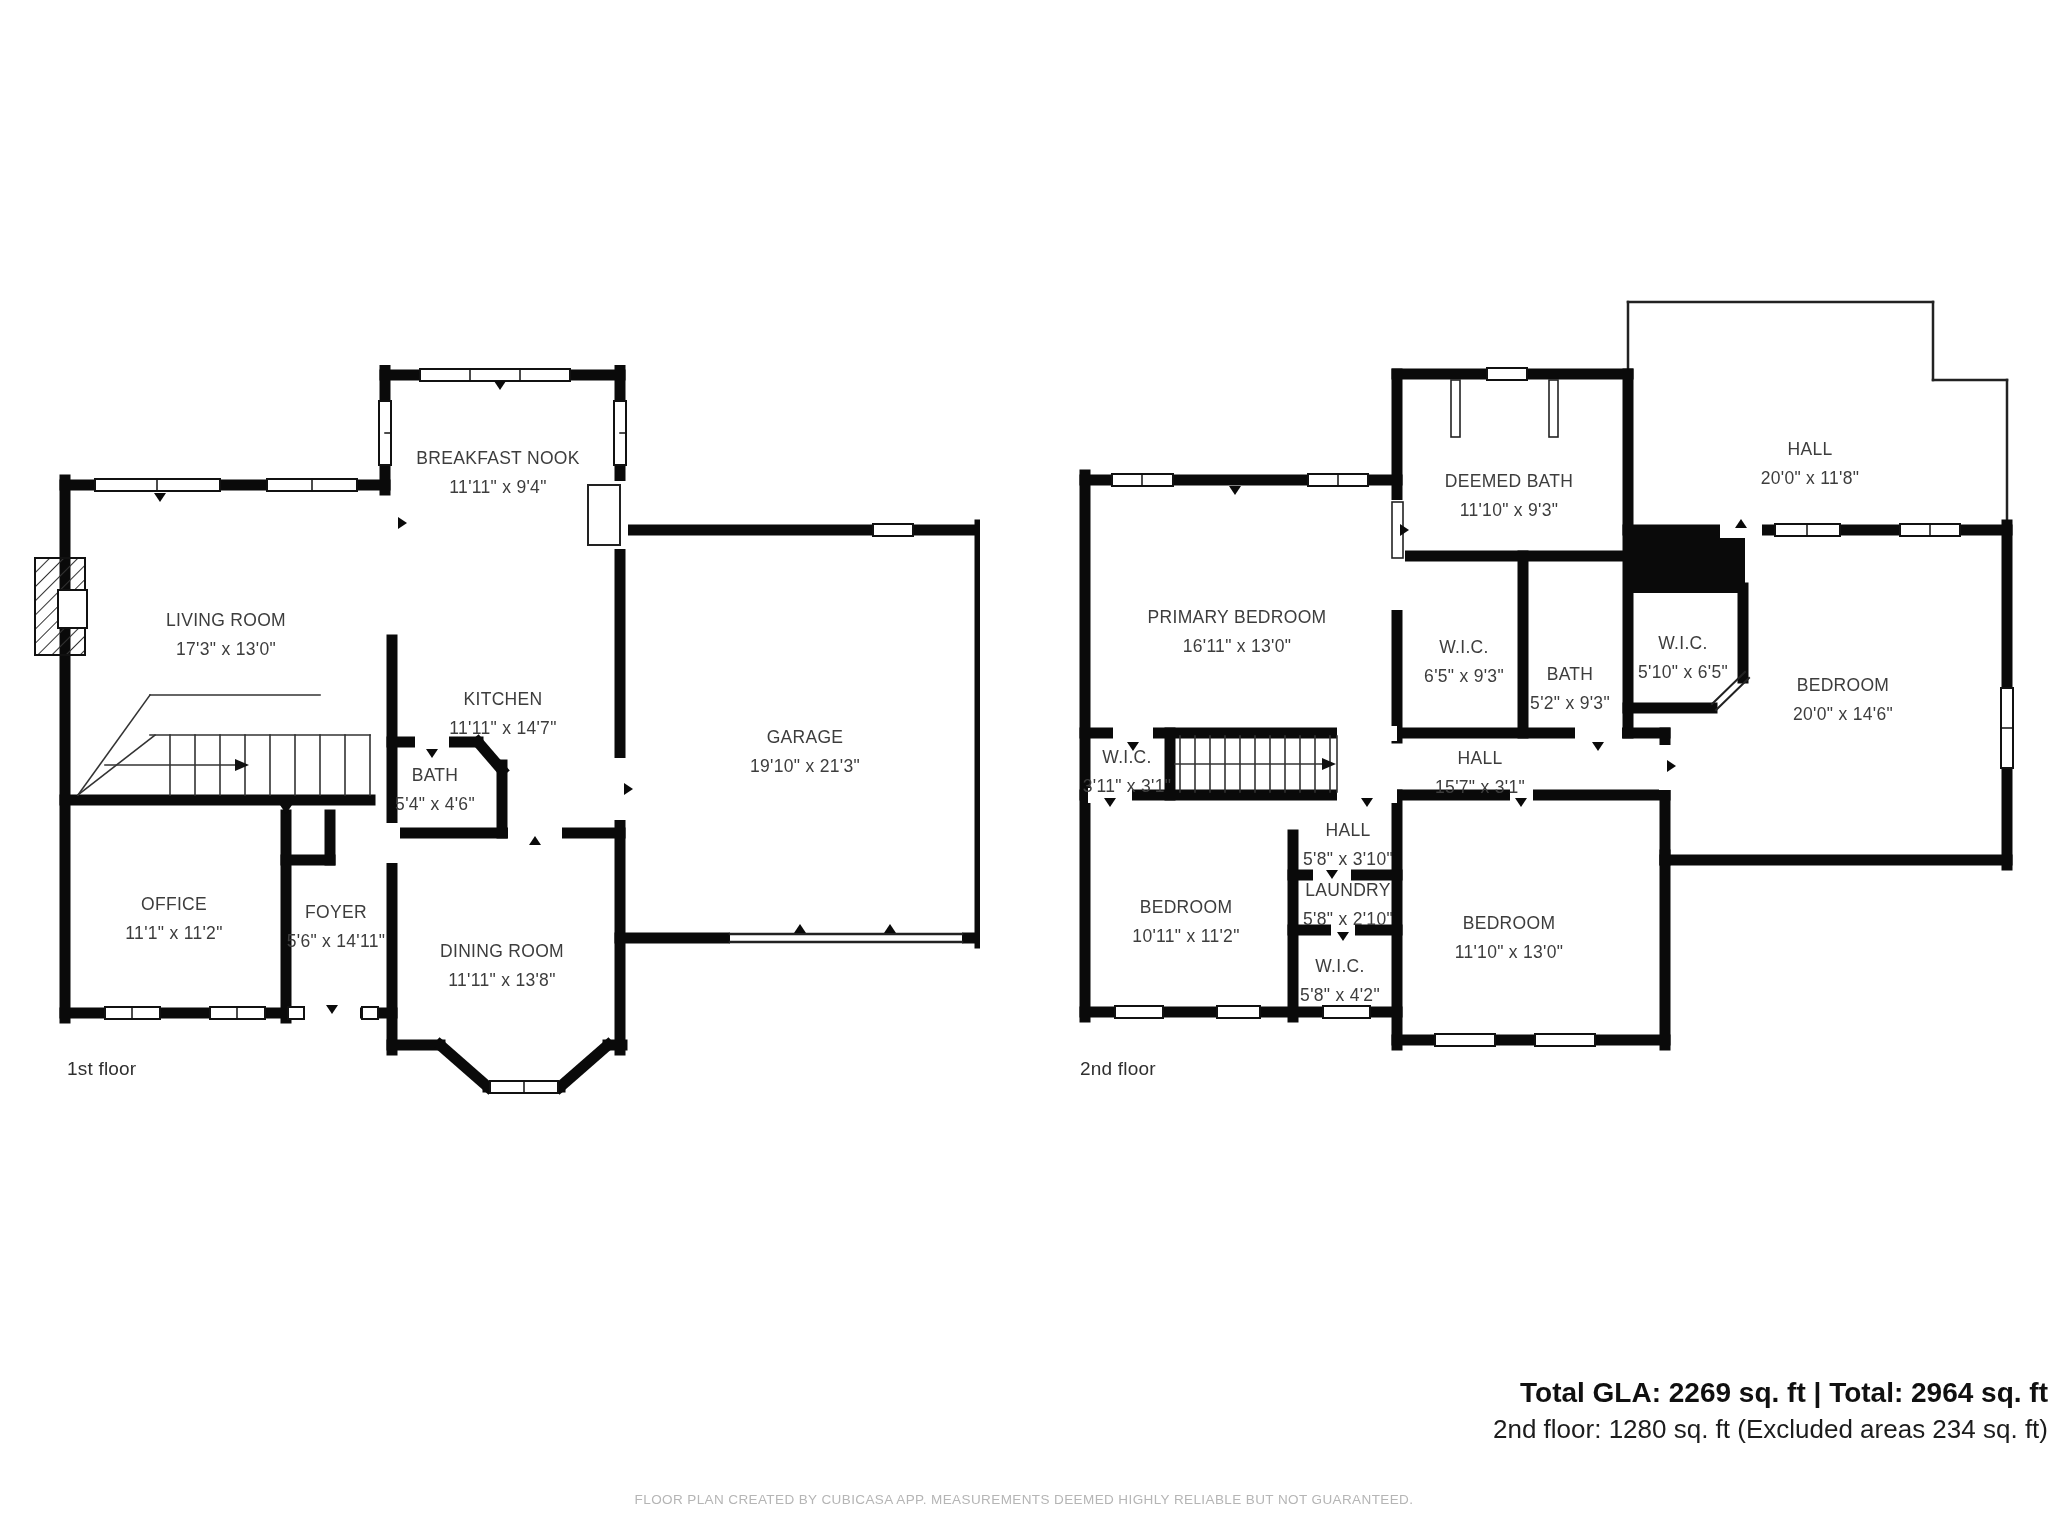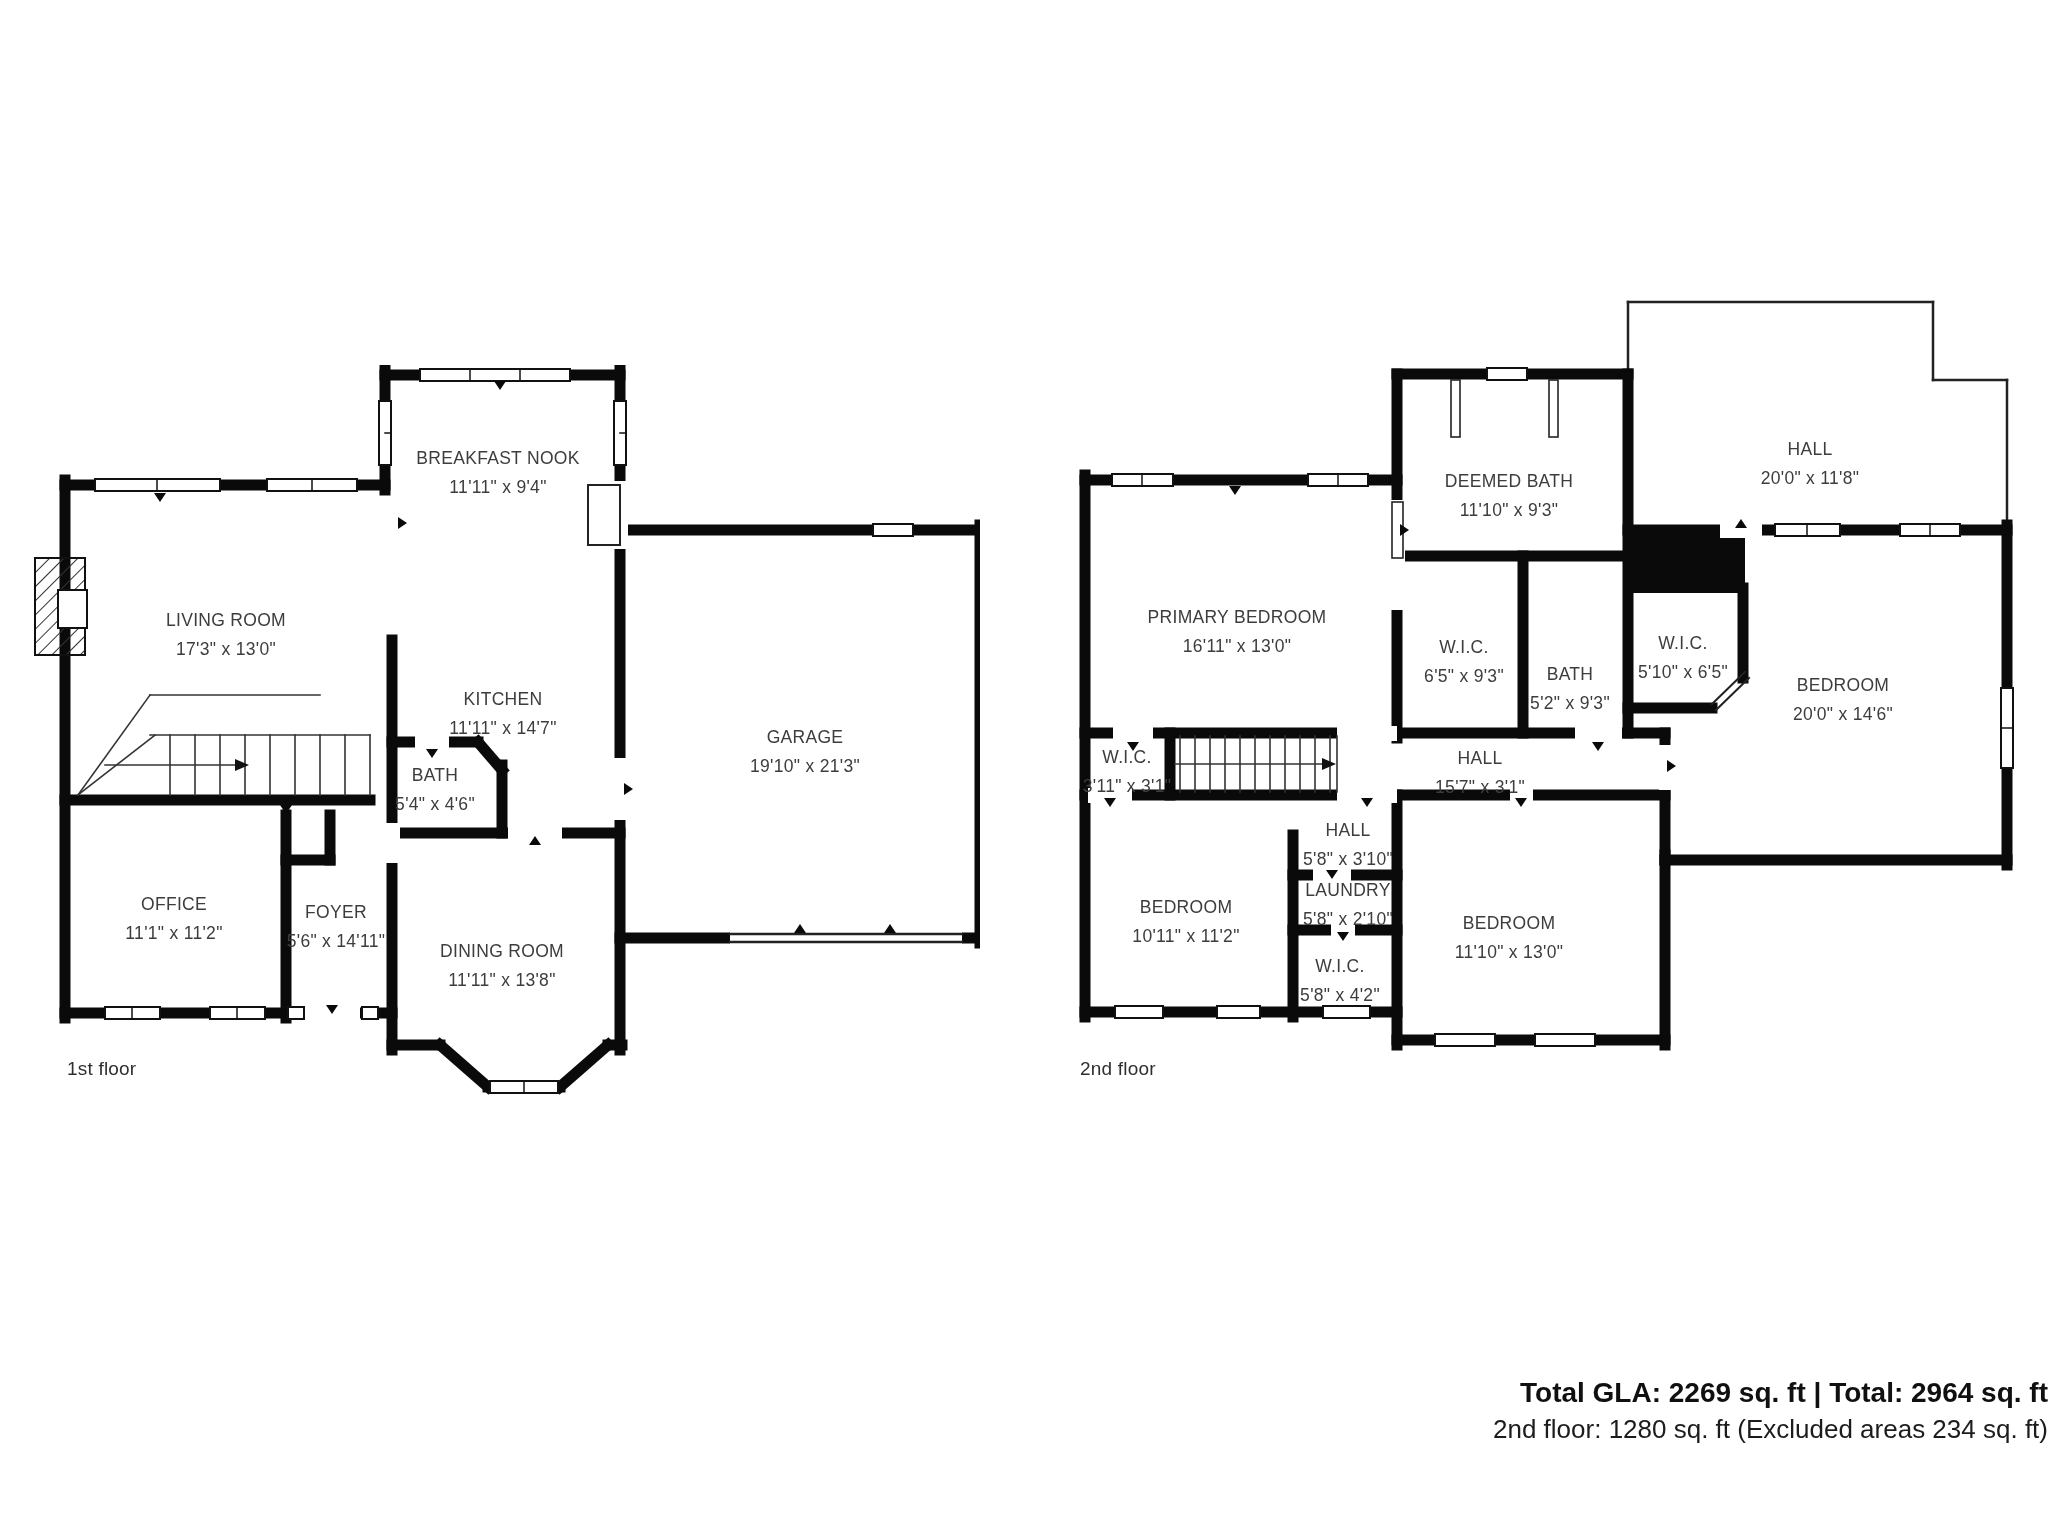--- a/index.html
+++ b/index.html
@@ -342,14 +342,15 @@
   </div>
 
   <div class="caption" style="left:67px;top:1058px">1st floor</div>
   <div class="caption" style="left:1080px;top:1058px">2nd floor</div>
 
   <div class="summary">
     <div class="sum1">Total GLA: 2269 sq. ft | Total: 2964 sq. ft</div>
     <div class="sum3">2nd floor: 1280 sq. ft (Excluded areas 234 sq. ft)</div>
   </div>
 
+  <div class="footer">FLOOR PLAN CREATED BY CUBICASA APP. MEASUREMENTS DEEMED HIGHLY RELIABLE BUT NOT GUARANTEED.</div>
 
 </div>
 
 </body></html>

